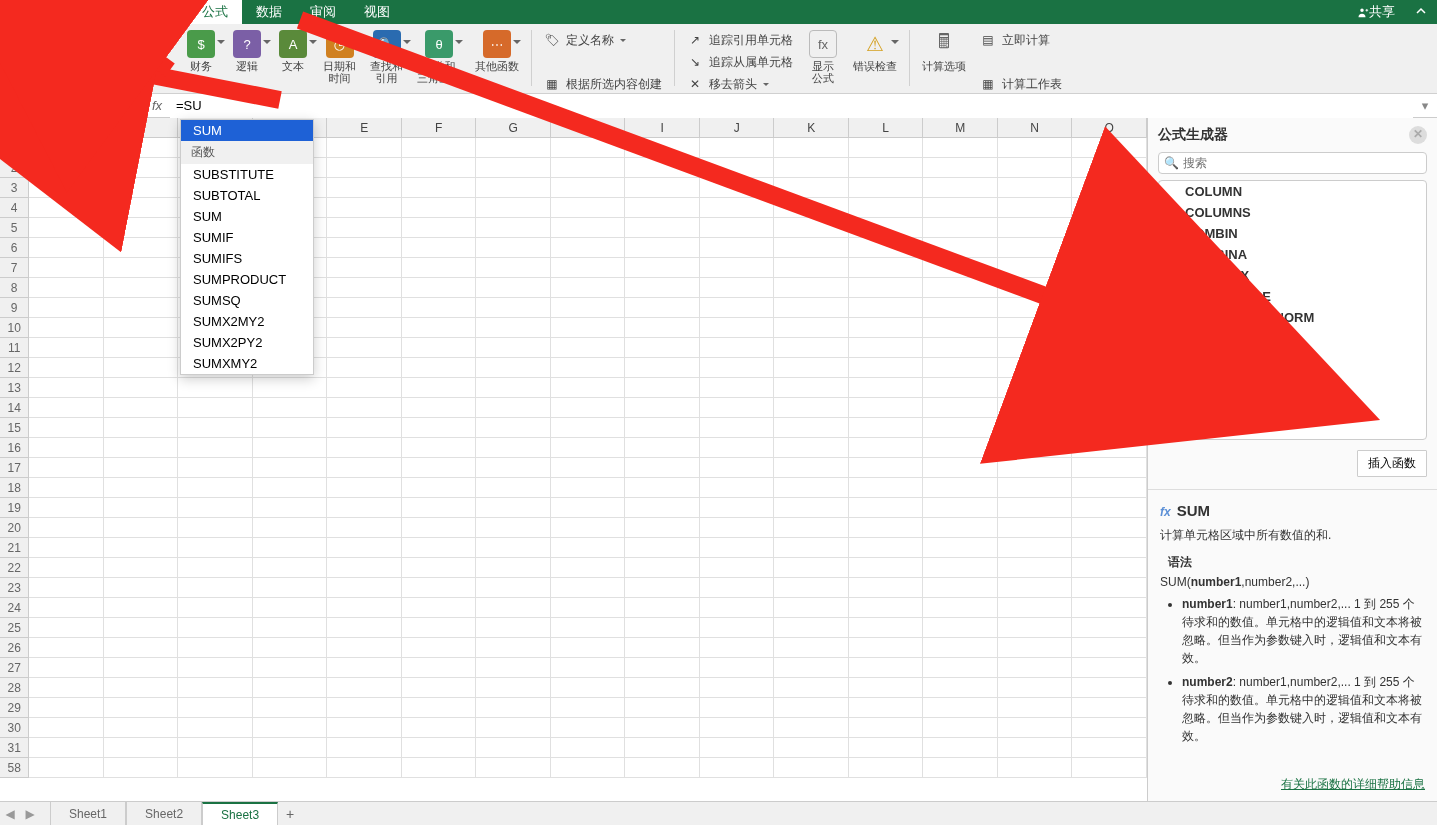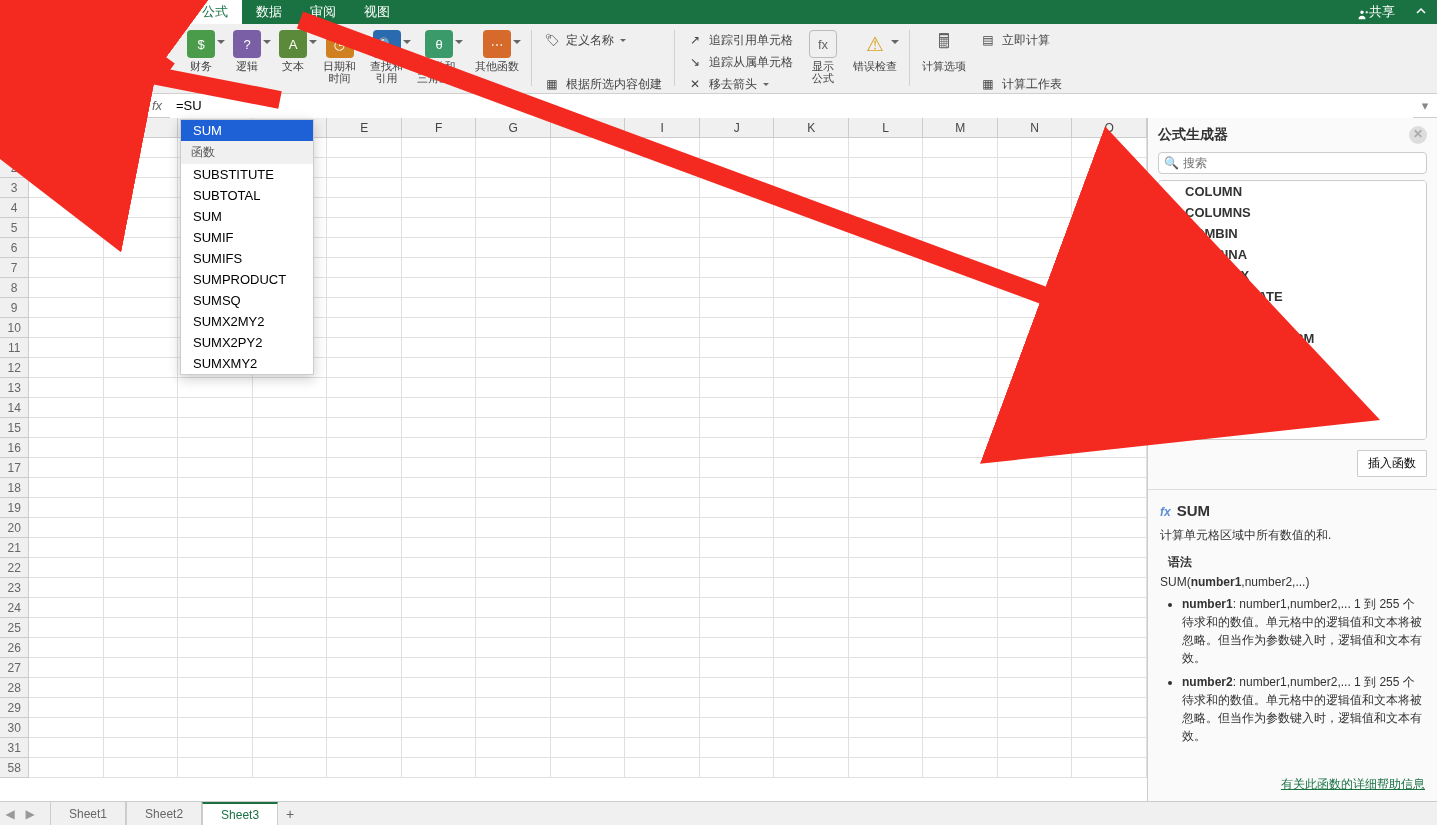--- a/index.html
+++ b/index.html
@@ -3,21 +3,21 @@
 <meta charset="utf-8">
 <style>
 * { margin:0; padding:0; box-sizing:border-box; font-family:"Helvetica Neue",Arial,sans-serif; }
 body { width:1437px; height:825px; background:#fff; overflow:hidden; position:relative; }
 
 
 .menubar { height:24px; background:#1a7243; display:flex; align-items:center; color:#fff; font-size:13px; }
 .menubar .menu-item { padding:0 14px; height:24px; line-height:24px; cursor:pointer; }
 .menubar .menu-item.active { background:#fff; color:#1a7243; }
 .menubar .spacer { flex:1; }
-.menubar .share { padding:0 10px; display:flex; align-items:flex-end; }
+.menubar .share { padding:0 10px; display:flex; align-items:center; }
 .menubar .share svg { width:14px; height:14px; }
 .menubar .chevron-up { padding:0 10px; }
 
 
 .ribbon { height:70px; background:#f0f0f0; border-bottom:1px solid #d0d0d0; display:flex; align-items:flex-start; padding:4px 6px 0 6px; gap:2px; }
 .rib-btn { display:flex; flex-direction:column; align-items:center; justify-content:flex-start; padding:2px 6px; min-width:44px; height:62px; cursor:pointer; }
 .rib-btn .ic { width:28px; height:28px; border-radius:4px; display:flex; align-items:center; justify-content:center; color:#fff; font-size:13px; margin-bottom:2px; position:relative; }
 .rib-btn .ic .dd { position:absolute; right:-10px; top:10px; border:4px solid transparent; border-top-color:#666; }
 .rib-btn .lbl { font-size:11px; color:#444; text-align:center; line-height:12px; white-space:pre; }
 .rib-sep { width:1px; height:56px; background:#d0d0d0; margin:2px 4px 0 4px; }
@@ -835,21 +835,20 @@
     <div class="panel-search">
       <span class="mag">🔍</span>
       <input placeholder="搜索" style="">
     </div>
     <div class="fn-list" id="fn-list">
         <div class="fn">COLUMN</div>
         <div class="fn">COLUMNS</div>
         <div class="fn">COMBIN</div>
         <div class="fn">COMBINA</div>
         <div class="fn">COMPLEX</div>
-        <div class="fn">CONCATENATE</div>
         <div class="fn">CONFIDENCE</div>
         <div class="fn">CONFIDENCE.NORM</div>
         <div class="fn">CONFIDENCE.T</div>
         <div class="fn">CONVERT</div>
         <div class="fn">CORREL</div>
         <div class="fn">COS</div>
         <div class="fn">COSH</div>
       </div>
     <button class="insert-fn">插入函数</button>
     <div class="panel-sep"></div>

